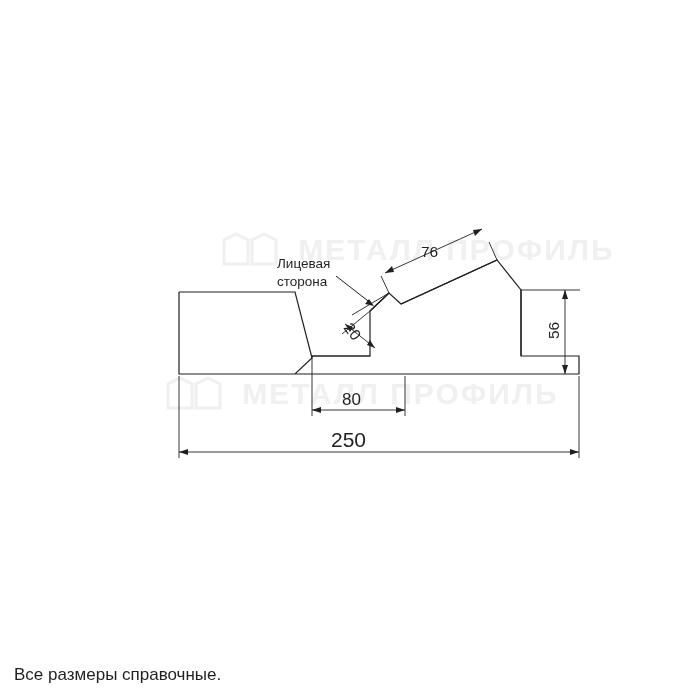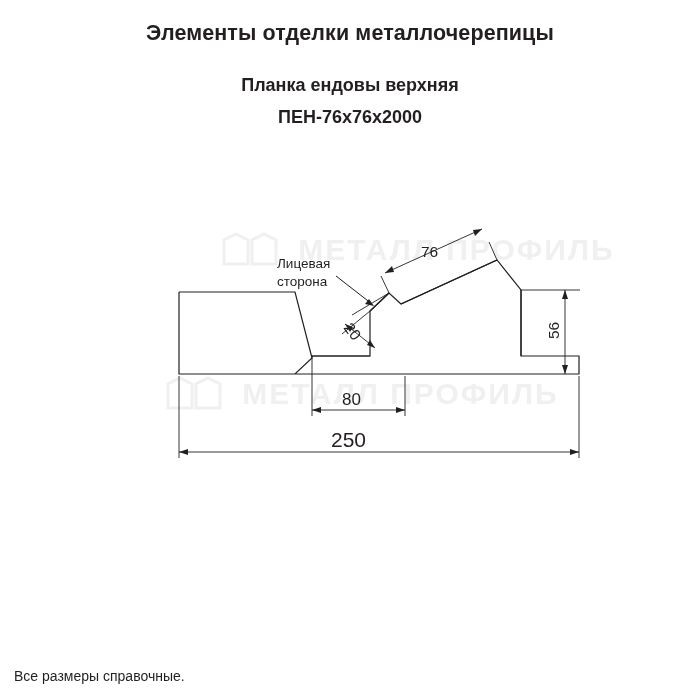--- a/index.html
+++ b/index.html
@@ -76,40 +76,35 @@
   }
   svg.diagram {
     position: absolute;
     top: 0;
     left: 0;
   }
   .footer {
     position: absolute;
     left: 14px;
     bottom: 12px;
-    font-size: 14px;
+    font-size: 17px;
     line-height: 1.55;
     color: #231f20;
     margin-top: 8px;
   }
   .lbl {
     font-family: "Liberation Sans", sans-serif;
     fill: #231f20;
   }
 </style>
 </head>
 <body>
 
 <div class="page">
 
-  <div class="title-block">
-    <div class="main-title">Элементы отделки металлочерепицы</div>
-    <div class="sub-title">Планка ендовы верхняя</div>
-    <div class="code-title">ПЕН-76x76x2000</div>
-  </div>
 
   <div class="drawing-wrap">
 
     <div class="watermark wm-top">
       <span class="wm-mark">
         <svg width="56" height="34" viewBox="0 0 56 34" aria-hidden="true">
           <path d="M2 32 L2 8 L14 2 L26 8 L26 32 Z" fill="none" stroke="#f0f0f0" stroke-width="3"></path>
           <path d="M30 32 L30 8 L42 2 L54 8 L54 32 Z" fill="none" stroke="#f0f0f0" stroke-width="3"></path>
         </svg>
       </span>

